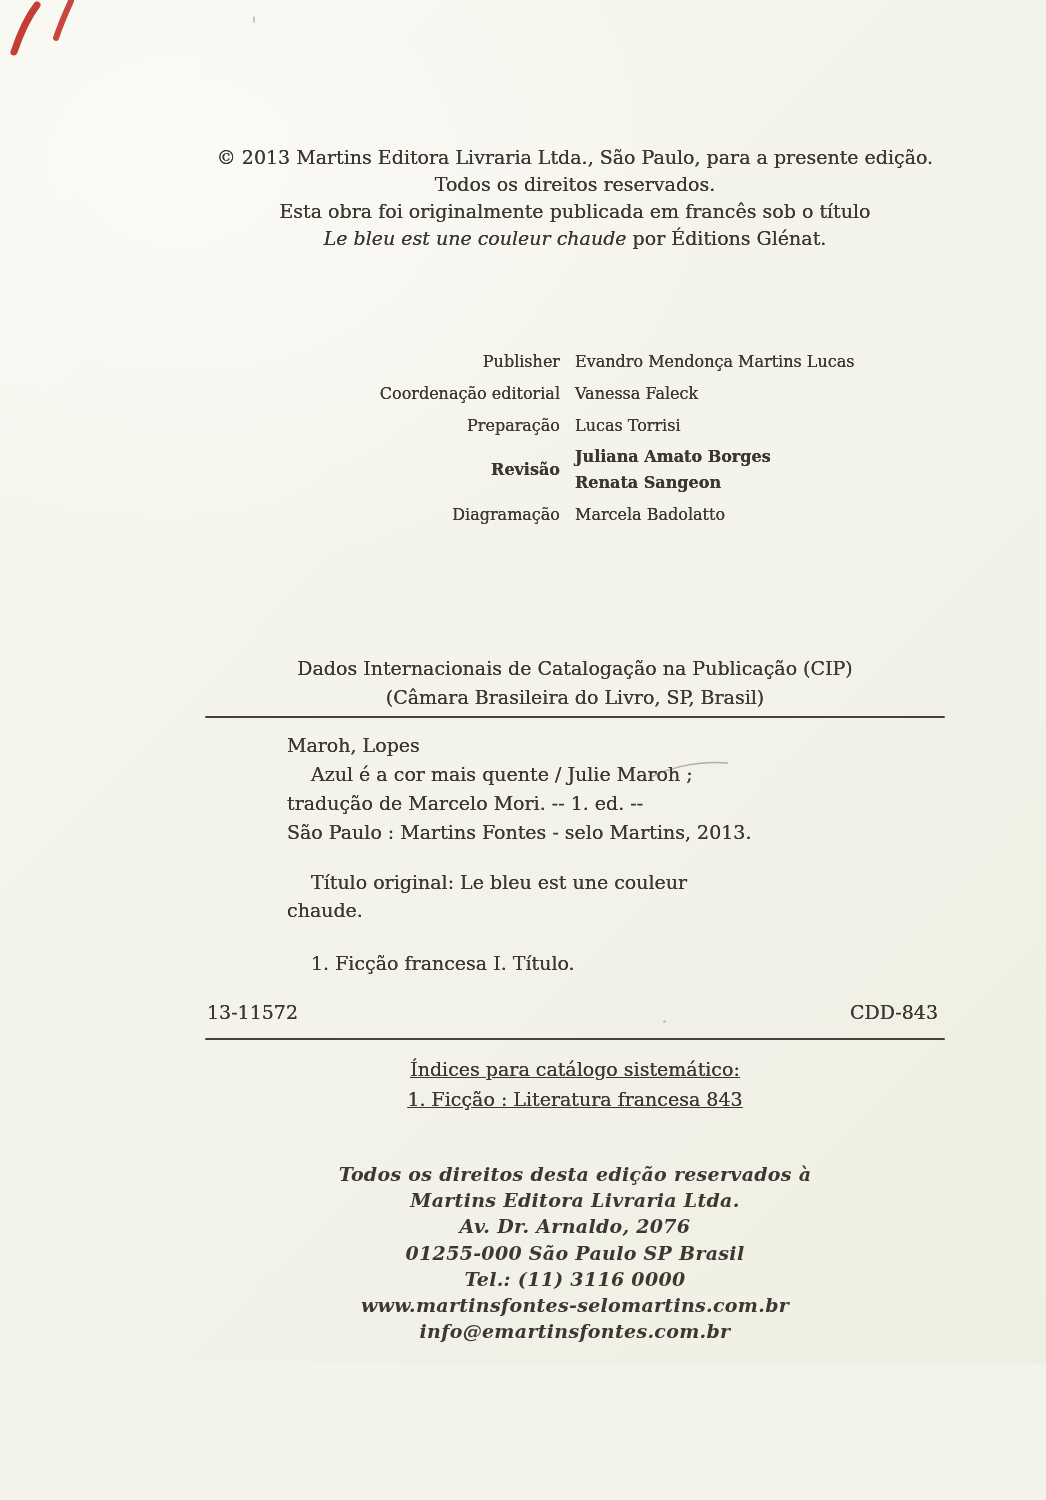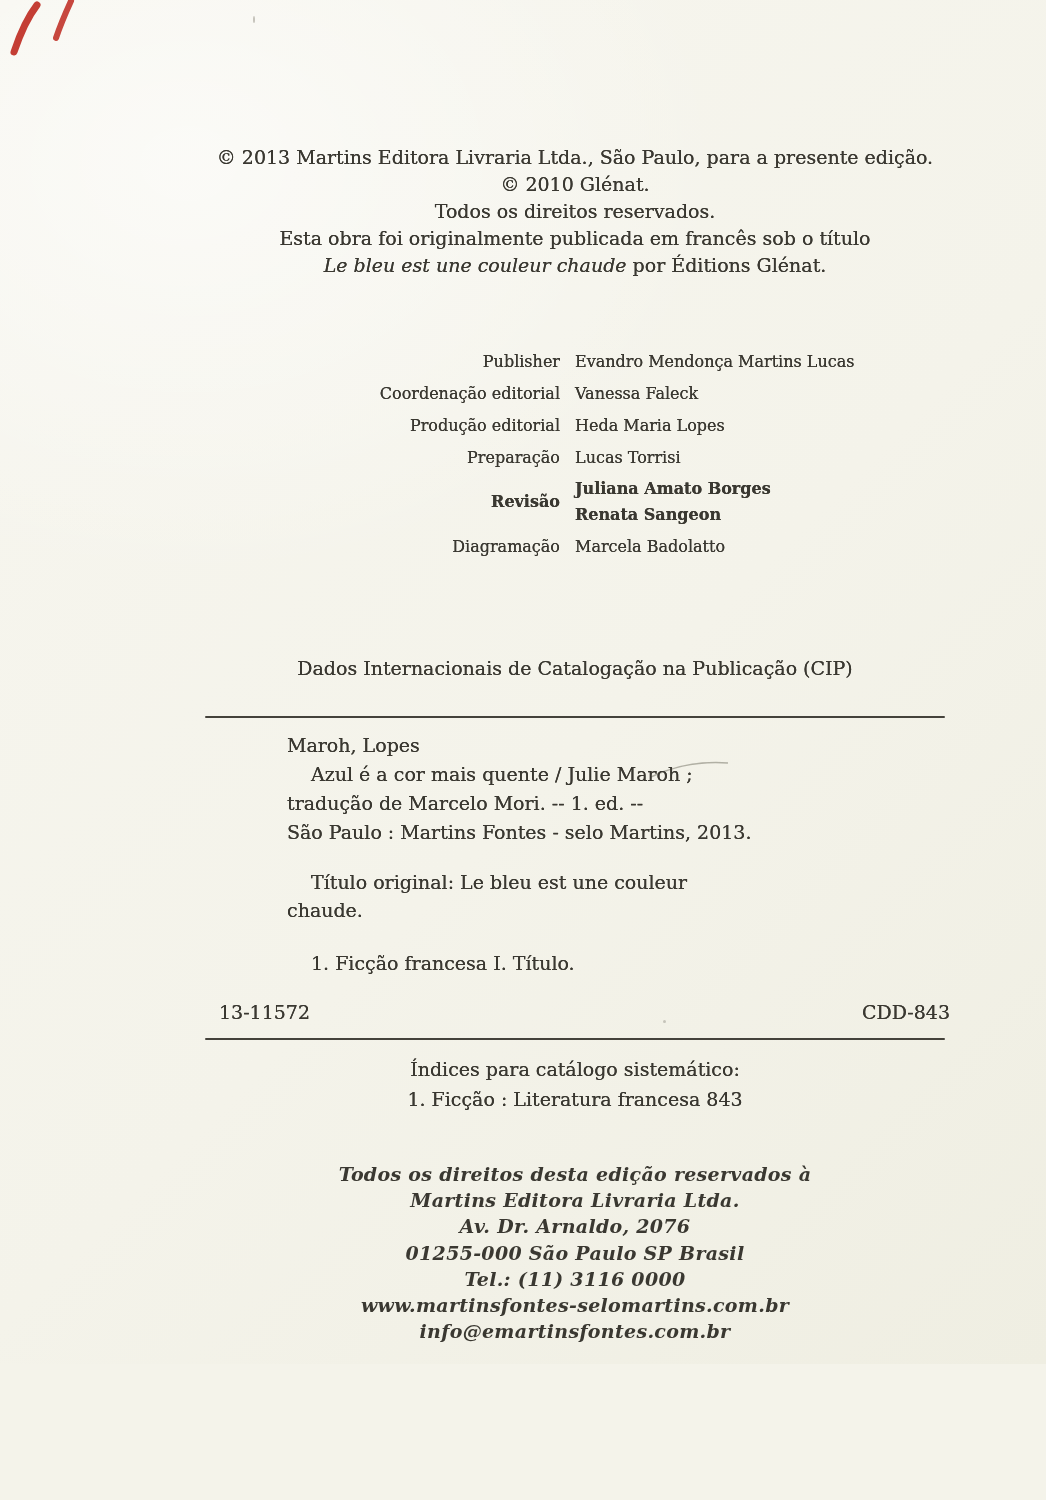--- a/index.html
+++ b/index.html
@@ -69,26 +69,26 @@
     position:absolute;left:82px;top:949px;width:540px;
     font-size:19px;line-height:28px;
     text-shadow:0 0 0.5px var(--ink);
   }
   .indent{padding-left:24px;}
   .record-row{
     position:absolute;left:2px;top:999px;width:731px;
     display:flex;justify-content:space-between;
     font-size:19px;line-height:27px;
     text-shadow:0 0 0.5px var(--ink);
-    margin-left:12px;
   }
   .indices{
     position:absolute;left:0;top:1054px;width:740px;
     font-size:19px;line-height:30px;
     text-shadow:0 0 0.5px var(--ink);
+    text-decoration:underline;
   }
   .imprint{
     position:absolute;left:0;top:1161px;width:740px;
     font-size:19px;line-height:26.2px;
     font-style:italic;font-weight:bold;
     letter-spacing:0.3px;
   }
   .red-marks{position:absolute;left:0;top:0;}
   .pencil-mark{position:absolute;left:648px;top:756px;}
   .speck{position:absolute;background:#9a988d;border-radius:50%;}
@@ -109,58 +109,54 @@
   <span class="speck speck2"></span>
 
   <svg class="pencil-mark" width="85" height="26" viewBox="0 0 85 26" aria-hidden="true">
     <path d="M3,21 C26,10 52,5 80,7" fill="none" stroke="#8e8c80" stroke-width="1.6" opacity="0.65"></path>
   </svg>
 
   <div class="content">
 
     <section class="copyright center">
       <div>© 2013 Martins Editora Livraria Ltda., São Paulo, para a presente edição.</div>
-      <div>© 2010 Glénat.</div>
       <div>Todos os direitos reservados.</div>
       <div>Esta obra foi originalmente publicada em francês sob o título</div>
       <div><span class="it">Le bleu est une couleur chaude</span><span> por Éditions Glénat.</span></div>
     </section>
 
     <section class="credits">
       <div class="credit-row">
         <div class="credit-label">Publisher</div>
         <div class="credit-values">Evandro Mendonça Martins Lucas</div>
       </div>
       <div class="credit-row">
         <div class="credit-label">Coordenação editorial</div>
         <div class="credit-values">Vanessa Faleck</div>
-      </div>
-      <div class="credit-row">
-        <div class="credit-label">Produção editorial</div>
-        <div class="credit-values">Heda Maria Lopes</div>
       </div>
       <div class="credit-row">
         <div class="credit-label">Preparação</div>
         <div class="credit-values">Lucas Torrisi</div>
       </div>
       <div class="credit-row multi">
         <div class="credit-label">Revisão</div>
         <div class="credit-values">
           <div>Juliana Amato Borges</div>
           <div>Renata Sangeon</div>
         </div>
       </div>
       <div class="credit-row">
         <div class="credit-label">Diagramação</div>
         <div class="credit-values">Marcela Badolatto</div>
       </div>
     </section>
 
     <section class="cip-heading center">
       <div>Dados Internacionais de Catalogação na Publicação (CIP)</div>
+      <div>(Câmara Brasileira do Livro, SP, Brasil)</div>
     </section>
 
     <div class="rule rule1"></div>
 
     <section class="catalog-entry">
       <div>Maroh, Lopes</div>
       <div class="indent">Azul é a cor mais quente / Julie Maroh ;</div>
       <div>tradução de Marcelo Mori. -- 1. ed. --</div>
       <div>São Paulo : Martins Fontes - selo Martins, 2013.</div>
     </section>

